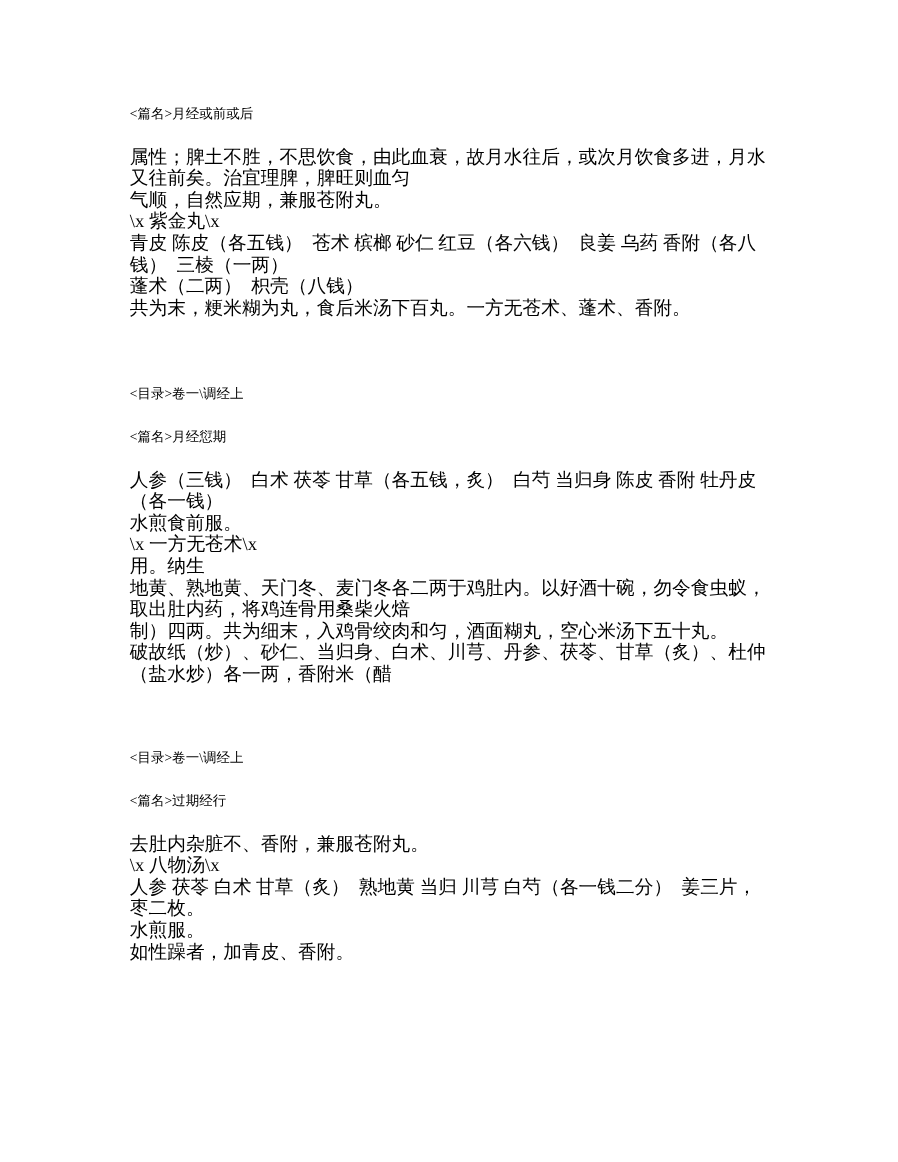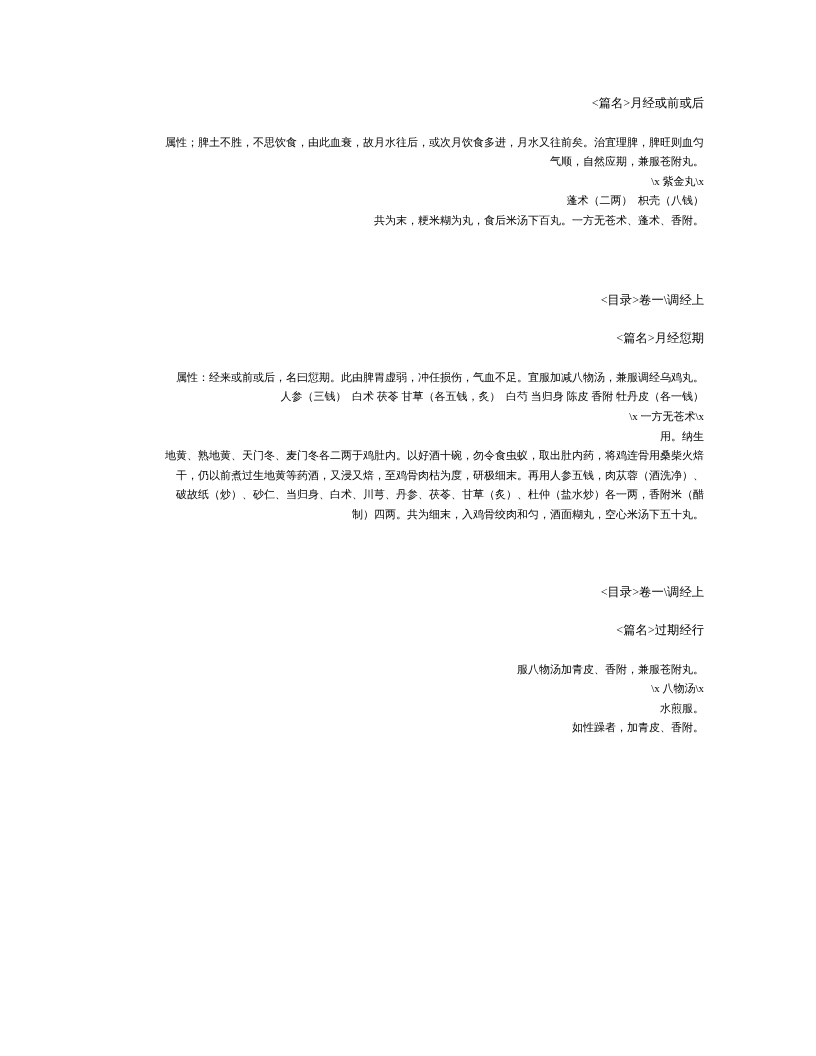--- a/index.html
+++ b/index.html
@@ -11,33 +11,32 @@
     font-family: "Liberation Serif", "DejaVu Serif", serif;
     color: #000000;
   }
   .page {
     width: 816px;
     height: 1056px;
     box-sizing: border-box;
     background: #ffffff;
     position: relative;
     overflow: hidden;
-    text-align: right;
   }
   .content {
     position: absolute;
     left: 118px;
     top: 94px;
     width: 586px;
   }
   .section {
     margin-bottom: 0;
   }
   .line {
-    font-size: 11px;
+    font-size: 17px;
     line-height: 19.6px;
     white-space: pre-wrap;
     word-break: break-all;
   }
   .heading {
     font-size: 12.3px;
     line-height: 19.6px;
   }
   .gap-sm { height: 19px; }
   .gap-lg { height: 58px; }
@@ -48,56 +47,57 @@
 
 <div class="page">
   <div class="content">
 
     <div class="section">
       <div class="heading">&lt;篇名&gt;月经或前或后</div>
       <div class="gap-sm"></div>
       <div class="line">属性；脾土不胜，不思饮食，由此血衰，故月水往后，或次月饮食多进，月水又往前矣。治宜理脾，脾旺则血匀</div>
       <div class="line">气顺，自然应期，兼服苍附丸。</div>
       <div class="line">\x 紫金丸\x</div>
+      <div class="line">青皮 陈皮（各五钱）  苍术 槟榔 砂仁 红豆（各六钱）  良姜 乌药 香附（各八钱）  三棱（一两）</div>
       <div class="line">蓬术（二两）  枳壳（八钱）</div>
       <div class="line">共为末，粳米糊为丸，食后米汤下百丸。一方无苍术、蓬术、香附。</div>
     </div>
 
     <div class="gap-xl"></div>
 
     <div class="section">
       <div class="heading">&lt;目录&gt;卷一\调经上</div>
     </div>
 
     <div class="gap-sm"></div>
 
     <div class="section">
       <div class="heading">&lt;篇名&gt;月经愆期</div>
       <div class="gap-sm"></div>
-      <div class="line">属性：经来或前或后，名曰愆期。此由脾胃虚弱，冲任损伤，气血不足。宜服加减八物汤，兼服调经乌鸡丸。</div>
       <div class="line">人参（三钱）  白术 茯苓 甘草（各五钱，炙）  白芍 当归身 陈皮 香附 牡丹皮（各一钱）</div>
+      <div class="line">水煎食前服。</div>
       <div class="line">\x 一方无苍术\x</div>
       <div class="line">用。纳生</div>
       <div class="line">地黄、熟地黄、天门冬、麦门冬各二两于鸡肚内。以好酒十碗，勿令食虫蚁，取出肚内药，将鸡连骨用桑柴火焙</div>
-      <div class="line">干，仍以前煮过生地黄等药酒，又浸又焙，至鸡骨肉枯为度，研极细末。再用人参五钱，肉苁蓉（酒洗净）、</div>
+      <div class="line">制）四两。共为细末，入鸡骨绞肉和匀，酒面糊丸，空心米汤下五十丸。</div>
       <div class="line">破故纸（炒）、砂仁、当归身、白术、川芎、丹参、茯苓、甘草（炙）、杜仲（盐水炒）各一两，香附米（醋</div>
-      <div class="line">制）四两。共为细末，入鸡骨绞肉和匀，酒面糊丸，空心米汤下五十丸。</div>
     </div>
 
     <div class="gap-lg"></div>
 
     <div class="section">
       <div class="heading">&lt;目录&gt;卷一\调经上</div>
     </div>
 
     <div class="gap-sm"></div>
 
     <div class="section">
       <div class="heading">&lt;篇名&gt;过期经行</div>
       <div class="gap-sm"></div>
-      <div class="line">服八物汤加青皮、香附，兼服苍附丸。</div>
+      <div class="line">去肚内杂脏不、香附，兼服苍附丸。</div>
       <div class="line">\x 八物汤\x</div>
+      <div class="line">人参 茯苓 白术 甘草（炙）  熟地黄 当归 川芎 白芍（各一钱二分）  姜三片，枣二枚。</div>
       <div class="line">水煎服。</div>
       <div class="line">如性躁者，加青皮、香附。</div>
     </div>
 
   </div>
 </div>
 
 </body></html>

